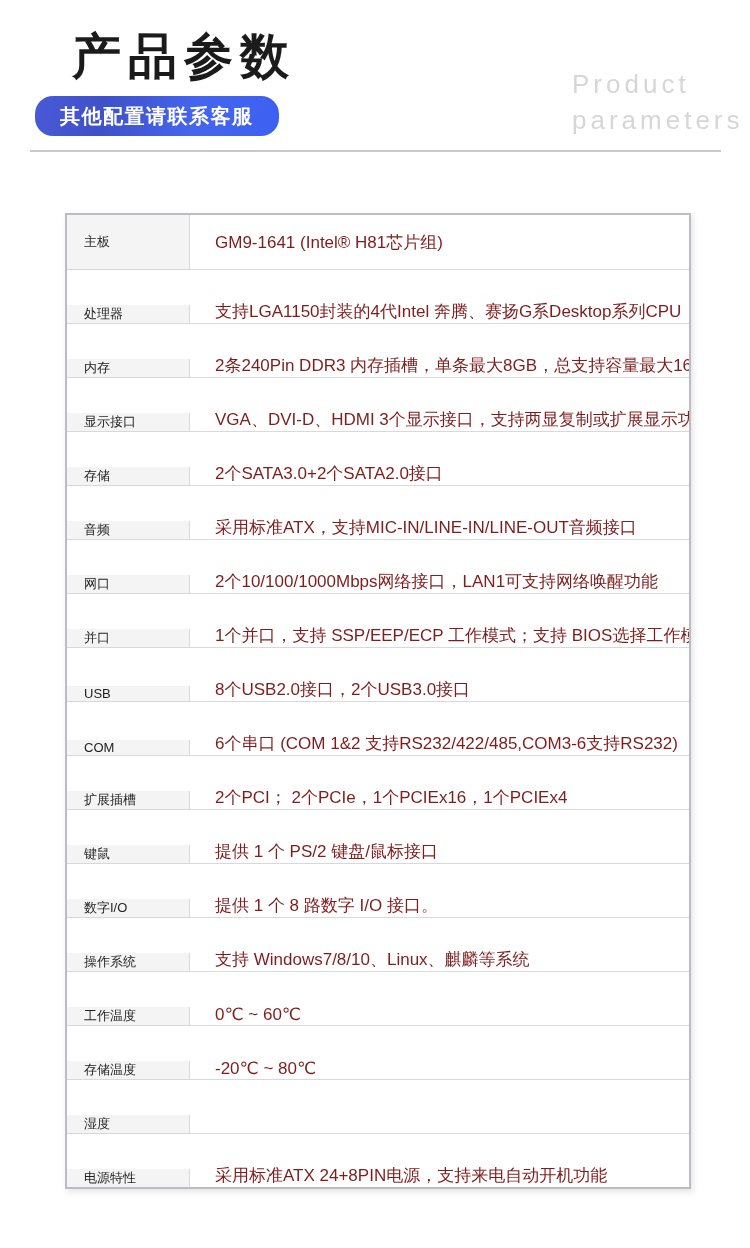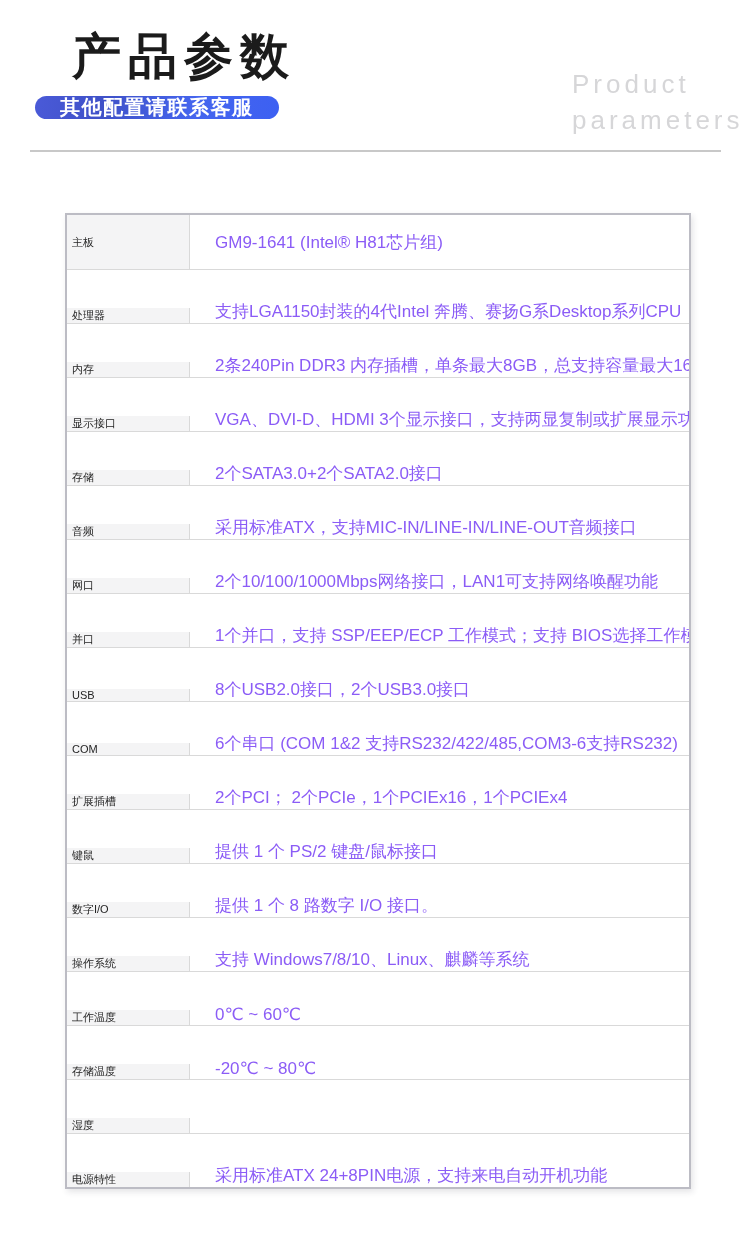--- a/index.html
+++ b/index.html
@@ -22,21 +22,21 @@
     font-weight:900;
     color:#1b1b1b;
     letter-spacing:7px;
     line-height:1.15;
     white-space:nowrap;
     margin-left:36px;
   }
   .badge {
     position:absolute;
     left:35px; top:96px;
-    height:23px;
+    height:40px;
     display:inline-flex;
     align-items:center;
     padding:0 25px;
     border-radius:18px;
     background:linear-gradient(100deg,#4a5ad8 0%,#3f51c8 28%,#4565ee 65%,#3c60f2 100%);
     color:#ffffff;
     font-size:20px;
     font-weight:700;
     letter-spacing:1.5px;
     white-space:nowrap;
@@ -72,33 +72,33 @@
     display:flex;
     height:54px;
   }
   .spec-row + .spec-row { border-top:1px solid #d9d9d9;align-items:flex-end; }
   .spec-label {
     flex:0 0 123px;
     background:#f4f4f5;
     border-right:1px solid #d9d9d9;
     display:flex;
     align-items:center;
-    padding-left:5px;
-    font-size:11px;
+    padding-left:17px;
+    font-size:13px;
     color:#1f1f1f;
     white-space:nowrap;
   }
   .spec-value {
     flex:1;
     display:flex;
     align-items:center;
     padding-left:25px;
     padding-right:12px;
     font-size:17px;
-    color:#8b5cf6;
+    color:#7f1d1d;
     white-space:nowrap;
     overflow:hidden;
   }
 </style>
 </head>
 <body>
 
 <div class="page">
 
   <h1 class="title">产品参数</h1>

